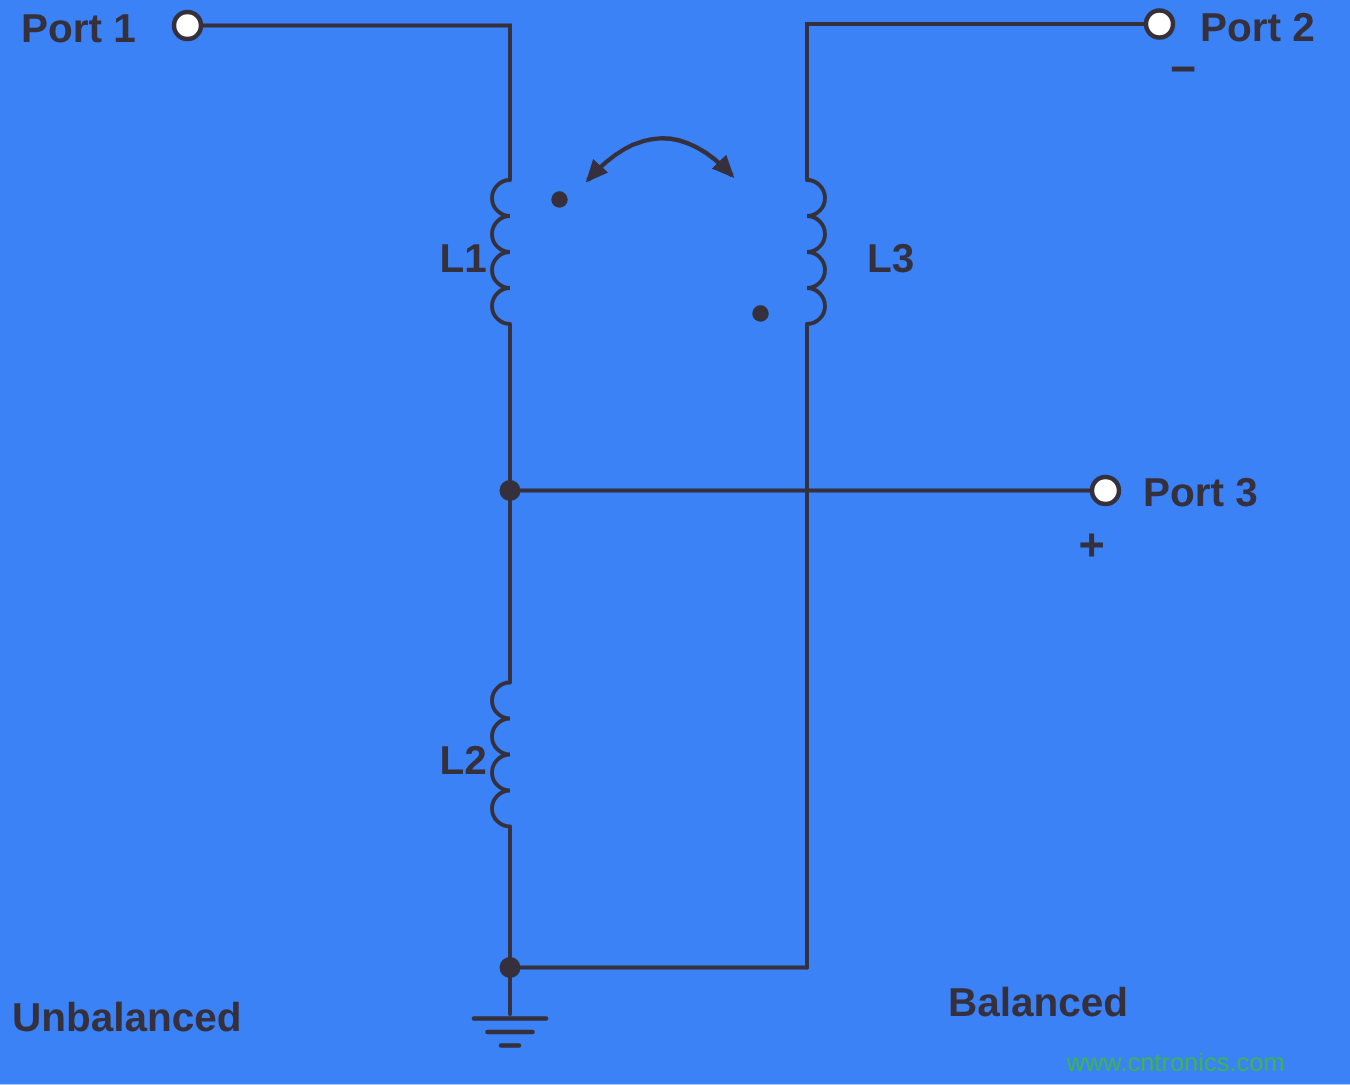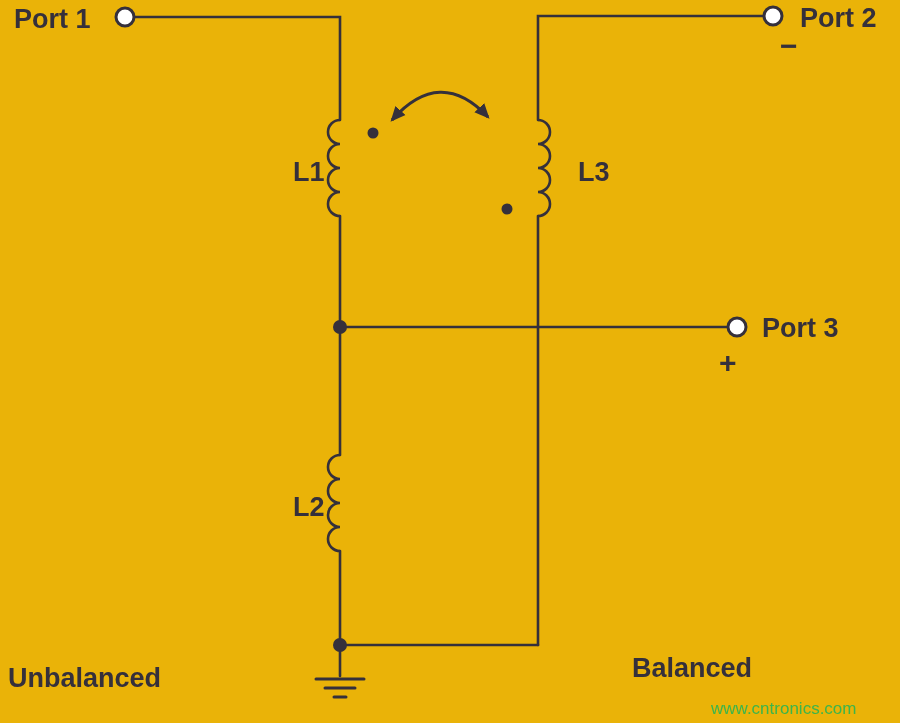--- a/index.html
+++ b/index.html
@@ -8,21 +8,21 @@
   }
   html, body {
     margin: 0;
     padding: 0;
     background: #ffffff;
   }
   .page {
     position: relative;
     width: 900px;
     height: 723px;
-    background: #eab308;
+    background: #3b82f6;
     font-family: "Liberation Sans", sans-serif;
   }
   svg { display: block; }
   .wire {
     stroke: var(--line);
     stroke-width: 2.6;
     fill: none;
     stroke-linecap: round;
   }
   .coil {

